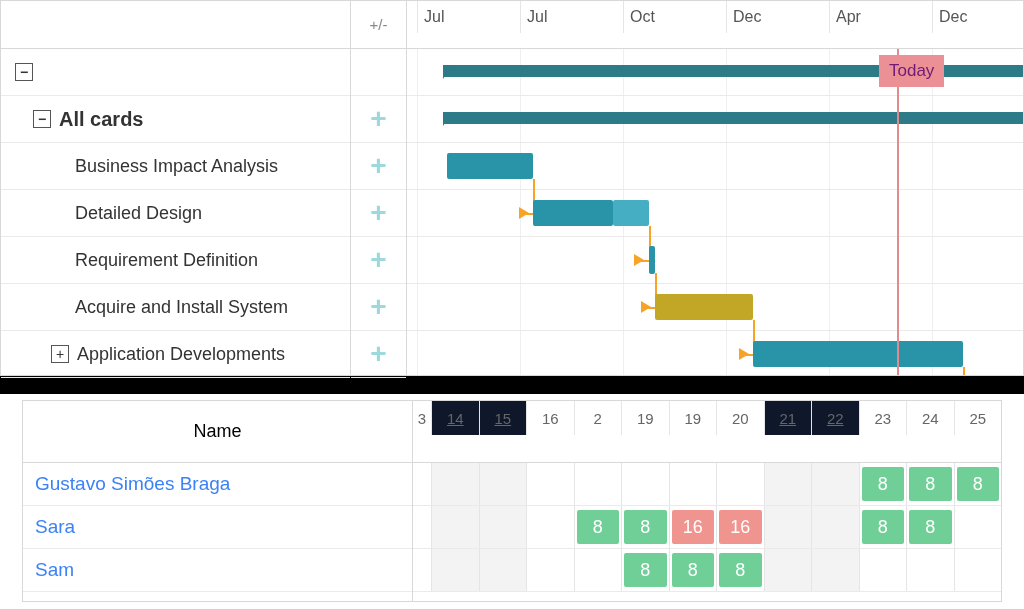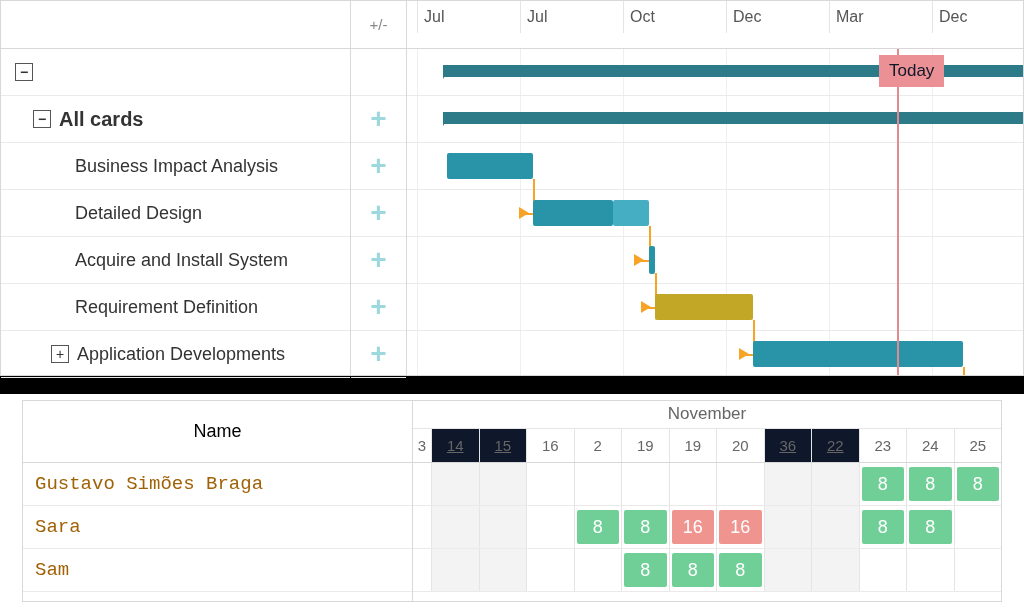--- a/index.html
+++ b/index.html
@@ -39,33 +39,33 @@
   .task-bar { position: absolute; height: 26px; top: 10px; border-radius: 2px; }
   .task-teal { background: #2994a8; }
   .task-teal-light { background: #46aec2; }
   .task-olive { background: #c2a727; }
   .milestone { width: 6px; background: #2994a8; height: 28px; top: 9px; border-radius: 2px; }
   
   .link { position: absolute; border: 2px solid #f7a326; }
   .arrowhead { position: absolute; width:0; height:0; border-top:6px solid transparent; border-bottom:6px solid transparent; border-left:10px solid #f7a326; }
   
   .today-line { position: absolute; width: 2px; background: #e38a8e; top: 0; bottom: 0; left: 490px; }
-  .today-badge { position: absolute; top: 6px; left: 472px; background: #eb9195; color: #0f172a; padding: 6px 10px; font-size: 17px; z-index: 5;}
+  .today-badge { position: absolute; top: 6px; left: 472px; background: #eb9195; color: #701a75; padding: 6px 10px; font-size: 17px; z-index: 5;}
   
   
   .black-sep { height: 18px; background: #000; }
   
   
   .res-wrap { height: 215px; padding: 6px 22px 6px 22px; }
   .res-inner { border: 1px solid #d8d8d8; height: 202px; display: flex; }
   .res-left { width: 390px; border-right: 1px solid #d8d8d8; }
   .res-right { flex: 1; position: relative; }
   
   .res-header-left { height: 62px; border-bottom: 1px solid #d8d8d8; display: flex; align-items: center; justify-content: center; font-size: 18px; color: #000000; }
-  .res-row-left { height: 43px; border-bottom: 1px solid #eaeaea; display: flex; align-items: center; padding-left: 12px; font-size: 19px; color: #a16207; font-family: Liberation Mono, monospace; }
+  .res-row-left { height: 43px; border-bottom: 1px solid #eaeaea; display: flex; align-items: center; padding-left: 12px; font-size: 19px; color: #3b82f6; }
   
   .res-header-right { height: 62px; border-bottom: 1px solid #d8d8d8; display: flex; flex-direction: column; }
   .res-month-row { height: 28px; display: flex; align-items: center; justify-content: center; font-size: 17px; color: #666; border-bottom: 1px solid #e5e5e5; }
   .res-days-row { height: 34px; display: flex; }
   .res-day { flex: 1; border-left: 1px solid #e5e5e5; display: flex; align-items: center; justify-content: center; font-size: 15px; color: #666; }
   .res-day.first { width: 18px; flex: 0 0 18px; border-left: none;}
   .res-day.weekend { background: #0f172a; text-decoration: underline; }
   
   .res-body-row { height: 43px; border-bottom: 1px solid #eaeaea; display: flex; }
   .res-cell { flex: 1; border-left: 1px solid #e5e5e5; display: flex; align-items: center; justify-content: center; position: relative;}
@@ -90,24 +90,24 @@
       <span class="collapse-btn">−</span>
       <span>All cards</span>
     </div>
     <div class="g-row">
         <span class="indent2">Business Impact Analysis</span>
       </div>
     <div class="g-row">
         <span class="indent2">Detailed Design</span>
       </div>
     <div class="g-row">
+        <span class="indent2">Requirement Definition</span>
+      </div>
+    <div class="g-row">
         <span class="indent2">Acquire and Install System</span>
-      </div>
-    <div class="g-row">
-        <span class="indent2">Requirement Definition</span>
       </div>
     <div class="g-row">
       <span class="indent1b"></span>
       <span class="collapse-btn">+</span>
       <span>Application Developments</span>
     </div>
   </div>
 
   <div class="gantt-plus">
     <div class="plus-header">+/-</div>
@@ -131,21 +131,21 @@
         <span class="plus-icon">+</span>
       </div>
   </div>
 
   <div class="gantt-right">
     <div class="timeline-header">
       <div class="month" style="left:10px">Jul</div>
       <div class="month" style="left:113px">Jul</div>
       <div class="month" style="left:216px">Oct</div>
       <div class="month" style="left:319px">Dec</div>
-      <div class="month" style="left:422px">Mar</div>
+      <div class="month" style="left:422px">Apr</div>
       <div class="month" style="left:525px">Dec</div>
     </div>
     <div class="chart-body">
 
       <div class="dv" style="left:10px"></div>
         <div class="dv" style="left:113px"></div>
         <div class="dv" style="left:216px"></div>
         <div class="dv" style="left:319px"></div>
         <div class="dv" style="left:422px"></div>
         <div class="dv" style="left:525px"></div>
@@ -204,31 +204,30 @@
         </div>
       <div class="res-row-left">
           <span>Sara</span>
         </div>
       <div class="res-row-left">
           <span>Sam</span>
         </div>
     </div>
     <div class="res-right">
       <div class="res-header-right">
-        <div class="res-month-row">November</div>
         <div class="res-days-row" id="res-days">
             <div class="res-day first">3</div>
             <div class="res-day weekend">14</div>
             <div class="res-day weekend">15</div>
             <div class="res-day">16</div>
             <div class="res-day">2</div>
             <div class="res-day">19</div>
             <div class="res-day">19</div>
             <div class="res-day">20</div>
-            <div class="res-day weekend">36</div>
+            <div class="res-day weekend">21</div>
             <div class="res-day weekend">22</div>
             <div class="res-day">23</div>
             <div class="res-day">24</div>
             <div class="res-day">25</div>
           </div>
       </div>
       <div id="res-body">
           <div class="res-body-row">
             <div class="res-cell first"></div>
             <div class="res-cell weekend"></div>

